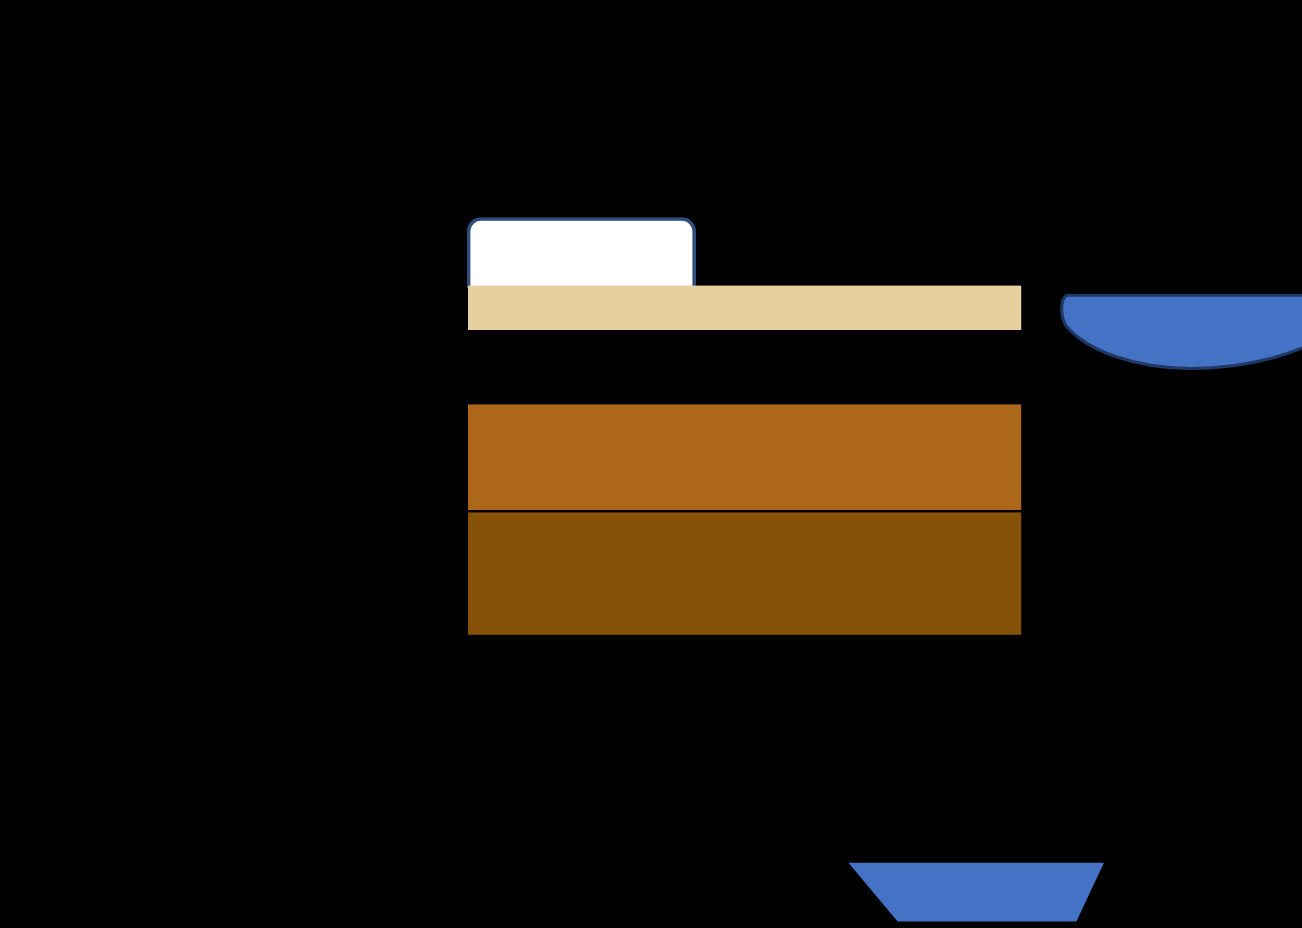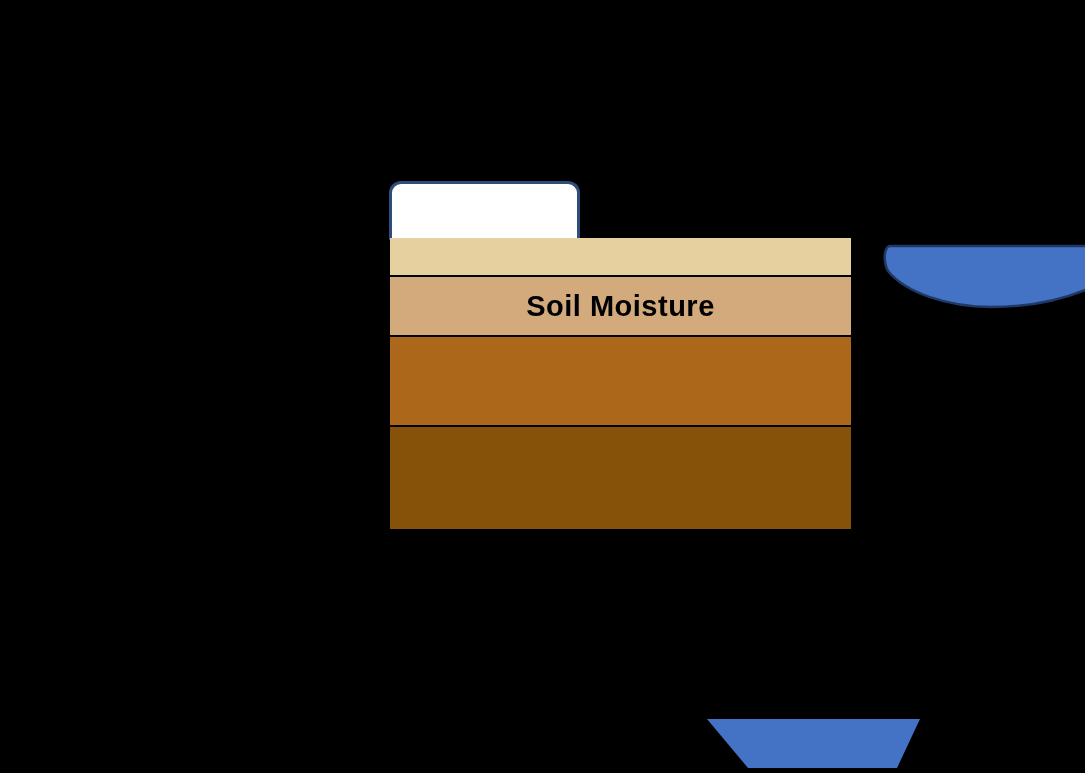--- a/index.html
+++ b/index.html
@@ -59,23 +59,20 @@
 <body>
 
 <div class="canvas">
 
   <div class="label-tab" style="background-color: rgb(255, 255, 255); border-color: rgb(46, 77, 123);"></div>
 
   <div class="soil-layer l1" style="background-color: rgb(231, 208, 160);">
     <span class="layer-label"></span>
   </div>
 
-  <div class="soil-layer l2" style="background-color: rgb(211, 170, 124);">
-    <span class="layer-label" style="color: rgb(0, 0, 0);">Soil Moisture</span>
-  </div>
 
   <div class="soil-layer l3" style="background-color: rgb(173, 103, 26);">
     <span class="layer-label"></span>
   </div>
 
   <div class="soil-layer l4" style="background-color: rgb(134, 81, 8);">
     <span class="layer-label"></span>
   </div>
 
   <svg class="water-overlay" width="1085" height="773" viewBox="0 0 1085 773" xmlns="http://www.w3.org/2000/svg">

